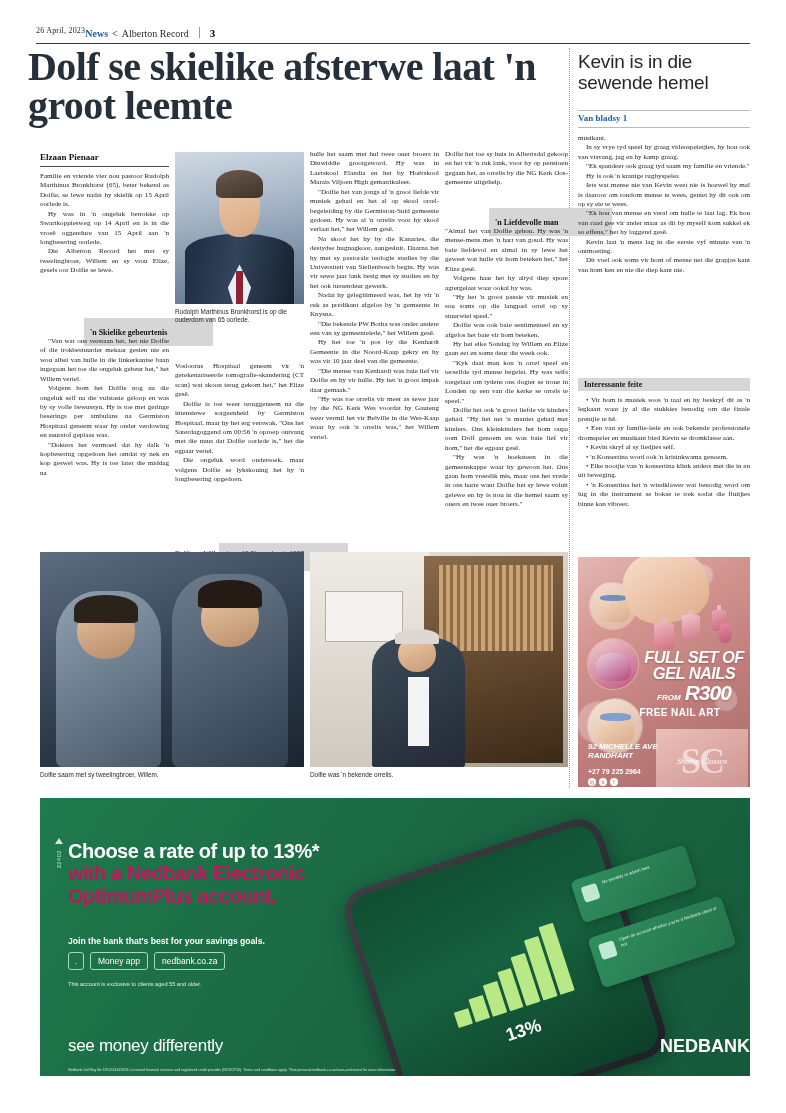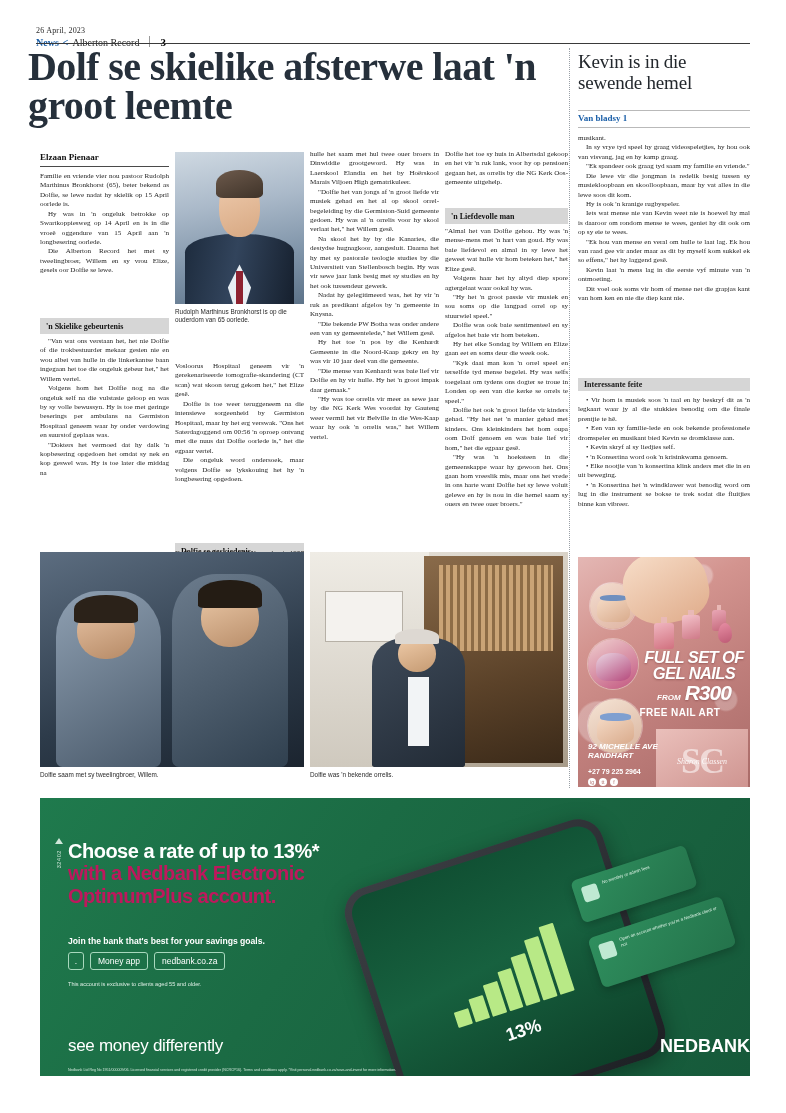--- a/index.html
+++ b/index.html
@@ -9,21 +9,21 @@
     font-family: "Liberation Serif", serif;
     color: #1a1a1a;
     overflow: hidden;
     position: relative;
   }
   .page { width: 786px; height: 1113px; position: relative; padding: 0; }
 
   
   .masthead {
     position: absolute; left: 36px; top: 26px; width: 714px; height: 22px;
-    display: flex; align-items: flex-start;  flex-direction: column;
+    display: flex; align-items: flex-start; 
   }
   .masthead-date { font-size: 8px; color: #2b2b2b; letter-spacing: .2px; }
   .masthead-right { display: flex; align-items: baseline; gap: 4px; font-size: 10px; }
   .mh-news { color: #1b5fa8; font-weight: bold; font-family: "Liberation Serif", serif; }
   .mh-caret { color: #1b5fa8; font-weight: bold; font-size: 10px; }
   .mh-title { color: #2b2b2b; font-size: 10px; }
   .mh-sep { display:inline-block; width:1px; height:11px; background:#9a9a9a; margin:0 6px; position:relative; top:1px;}
   .mh-page { font-weight: bold; font-size: 11px; color:#000; }
   .mast-rule { position:absolute; left:36px; top:43px; width:714px; height:1px; background:#3a3a3a; }
 
@@ -40,21 +40,21 @@
 
   
   .vdiv {
     position: absolute; left: 569px; top: 48px; width: 0; height: 740px;
     border-left: 1px dotted #9aa0a6;
   }
 
   
   .side-head {
     position:absolute; left:578px; top:52px; width:172px;
-    font-family:Liberation Serif, serif;
+    font-family:Liberation Sans, sans-serif;
     font-size: 19px; line-height: 1.08; font-weight: 400; color:#23282d;
     letter-spacing:-0.2px;
   }
   .side-rule { position:absolute; left:578px; top:110px; width:172px; height:1px; background:#b9b9b9;}
   .side-from {
     position:absolute; left:578px; top:113px; width:172px;
     font-family:"Liberation Serif", serif; font-weight:bold; font-size:9px; color:#1b5fa8;
   }
   .side-rule2 { position:absolute; left:578px; top:127px; width:172px; height:1px; background:#b9b9b9;}
   .side-body {
@@ -81,23 +81,23 @@
   .col p { text-indent: 8px; margin: 0; }
   .col p.noind { text-indent: 0; }
 
   .byline {
     position:absolute; left:40px; top:152px; width:129px;
     font-family:"Liberation Serif", serif; font-weight:bold; font-size:9px; color:#111;
   }
   .byline-rule { position:absolute; left:40px; top:166px; width:129px; height:1px; background:#4a4a4a; }
 
   .subhead {
-    position:absolute; background:#d6d6d6; height:16px;
+    position:absolute; background:#d6d6d6; height:28px;
     display:flex; align-items:center; padding-left:6px;
-    font-weight:bold; font-size:8px; font-family:"Liberation Serif", serif; color:#111;
+    font-weight:bold; font-size:8px; font-family:"Liberation Serif", serif; color:#111;margin-left:44px;
   }
 
   
   .photo { position:absolute; overflow:hidden; background:#6b7f93; }
   .cap {
     position:absolute; font-family:"Liberation Sans", sans-serif;
     font-size:6.4px; color:#2a2a2a; line-height:1.3;
   }
 
   
@@ -411,21 +411,20 @@
 
   <div class="side-head">Kevin is in die sewende hemel</div>
   <div class="side-rule"></div>
   <div class="side-from">Van bladsy 1</div>
   <div class="side-rule2"></div>
 
   <div class="side-body">
     <p class="noind">musikant.</p>
     <p>In sy vrye tyd speel hy graag videospeletjies, hy hou ook van visvang, jag en hy kamp graag.</p>
     <p>"Ek spandeer ook graag tyd saam my familie en vriende."</p>
-    <p>Die lewe vir die jongman is redelik besig tussen sy musiekloopbaan en skoolloopbaan, maar hy vat alles in die lewe soos dit kom.</p>
     <p>Hy is ook 'n kranige rugbyspeler.</p>
     <p>Iets wat mense nie van Kevin weet nie is hoewel hy mal is daaroor om rondom mense te wees, geniet hy dit ook om op sy eie te wees.</p>
     <p>"Ek hou van mense en veral om hulle te laat lag. Ek hou van raad gee vir ander maar as dit by myself kom sukkel ek so effens," het hy laggend gesê.</p>
     <p>Kevin laat 'n mens lag in die eerste vyf minute van 'n ontmoeting.</p>
     <p>Dit voel ook soms vir hom of mense net die grapjas kant van hom ken en nie die diep kant nie.</p>
   </div>
 
   <div class="side-subhead">Interessante feite</div>
   <div class="side-bullets">
     <p>• Vir hom is musiek soos 'n taal en hy beskryf dit as 'n legkaart waar jy al die stukkies benodig om die finale prentjie te hê.</p>

